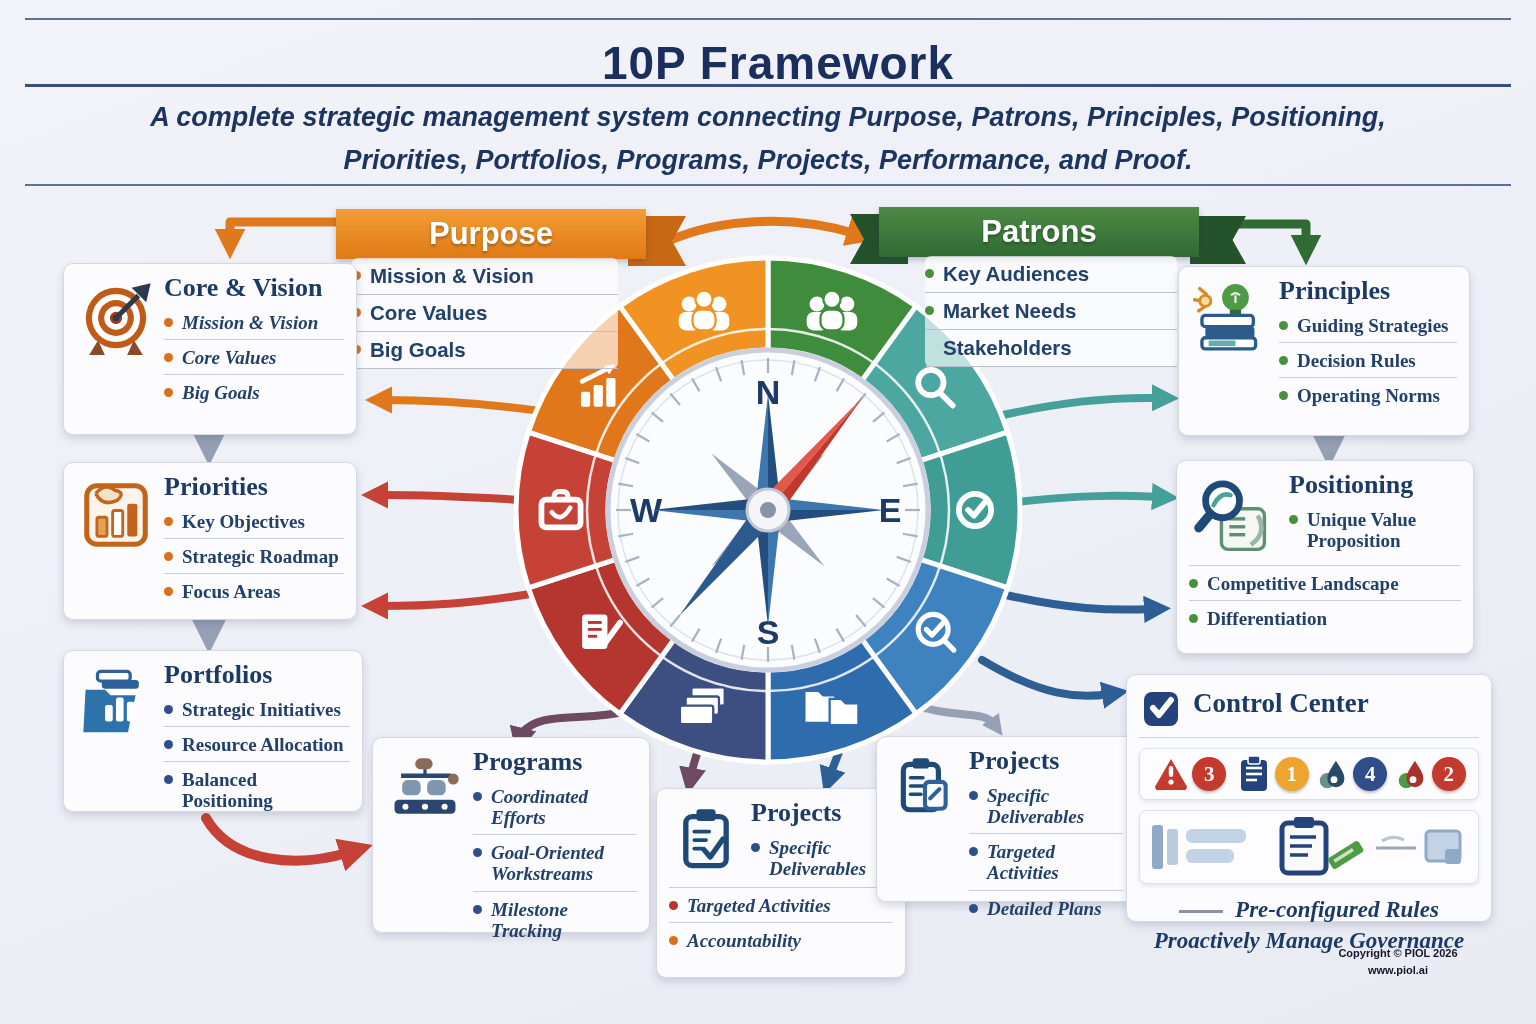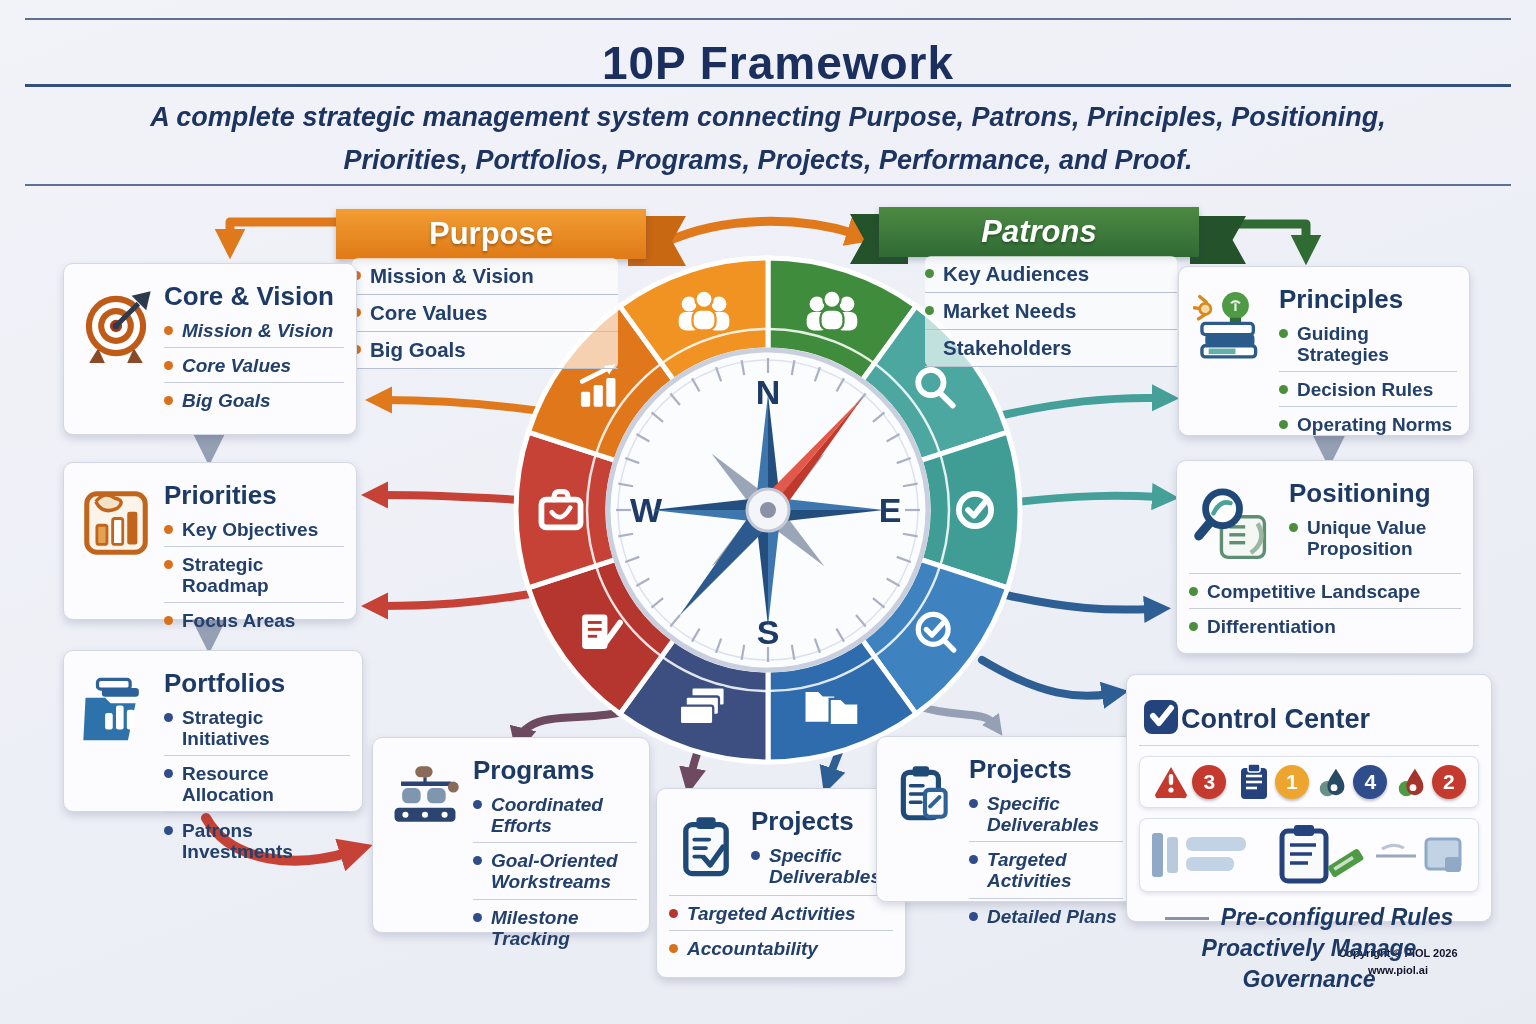--- a/index.html
+++ b/index.html
@@ -10,21 +10,21 @@
   .rule{position:absolute;left:25px;right:25px;background:#5f7094;}
   .rule-top{top:18px;height:2px;}
   .rule-title{top:84px;height:3px;background:#33507e;}
   .rule-sub{top:184px;height:2px;}
   .page-title{position:absolute;top:26px;left:0;width:100%;text-align:center;margin:10px;
       font-size:46px;font-weight:bold;color:#1a2f5e;letter-spacing:1px;}
   .subtitle{position:absolute;top:96px;left:0;width:100%;text-align:center;margin:0;
       font-size:27px;font-style:italic;font-weight:600;color:#1d3461;line-height:1.6;}
   
   .card{position:absolute;background:#fcfcfe;border:1px solid #d4d8e4;border-radius:10px;
-        box-shadow:0 4px 9px rgba(50,60,100,0.18);padding:18px 12px;box-sizing:border-box;z-index:6;}
+        box-shadow:0 4px 9px rgba(50,60,100,0.18);padding:10px 12px;box-sizing:border-box;z-index:6;font-family:Liberation Serif, serif;}
   .card-row{display:flex;gap:8px;align-items:flex-start;}
   .icon-col{flex:0 0 80px;display:flex;justify-content:center;padding-top:6px;}
   .card h2{font-size:26px;color:#1d3a66;margin:0 0 2px;font-weight:bold;line-height:1.1;}
   ul.items{list-style:none;margin:0;padding:0;flex:1;}
   .items li{display:flex;align-items:flex-start;gap:9px;padding:7px 0 6px;
       border-bottom:1px solid #c9cede;font-size:19px;font-weight:600;color:#23406b;line-height:1.12;}
   .items li:last-child{border-bottom:none;}
   .items.it li{font-style:italic;}
   .dot{width:9px;height:9px;border-radius:50%;margin-top:6px;flex:none;background:#2e4d8a;}
   .orange>li>.dot{background:#d9701c}
@@ -32,28 +32,28 @@
   .blue>li>.dot{background:#2e4d8a}
   li.d-navy>.dot{background:#2e4d8a}
   li.d-red>.dot{background:#b5352f}
   li.d-orange>.dot{background:#d9701c}
   li.no-dot>.dot{visibility:hidden}
   
   .banner-main{position:absolute;color:#fff;font-size:31px;font-weight:bold;text-align:center;
       padding:7px 0;z-index:5;text-shadow:0 2px 3px rgba(0,0,0,0.3);
       box-shadow:0 3px 6px rgba(50,60,100,0.3);}
   .banner-purpose{left:336px;top:209px;width:310px;background:linear-gradient(180deg,#f29d33,#e07a16);}
-  .banner-patrons{left:879px;top:207px;width:320px;background:linear-gradient(180deg,#4d8a44,#2f6b33);font-style:italic;}
+  .banner-patrons{left:879px;top:207px;width:320px;background:linear-gradient(180deg,#4d8a44,#2f6b33);}
   .tail{position:absolute;z-index:4;}
   .list-panel{position:absolute;background:rgba(255,255,255,0.66);border-radius:6px;
       padding:2px 12px;z-index:5;}
   .list-panel li{font-size:20.5px;font-style:normal;border-bottom:1px solid #b9c0d0;}
   .list-panel li:last-child{border-bottom:1px solid #b9c0d0;}
   
-  .cc-head{display:flex;align-items:flex-end;padding:4px 2px 8px;border-bottom:1px solid #cdd2de;}
+  .cc-head{display:flex;align-items:flex-start;gap:12px;padding:4px 2px 8px;border-bottom:1px solid #cdd2de;}
   .cc-sub{background:#fdfdff;border:1px solid #dde1ea;border-radius:8px;
       box-shadow:0 2px 4px rgba(50,60,100,0.12);margin-top:10px;padding:6px 8px;
       display:flex;align-items:center;justify-content:space-around;}
   .cc-badge-group{display:flex;align-items:center;gap:2px;}
   .cc-count{display:inline-flex;align-items:center;justify-content:center;width:34px;height:34px;
       border-radius:50%;color:#fff;font-size:21px;font-weight:bold;box-shadow:0 2px 3px rgba(0,0,0,0.25);}
   .cc-caption{margin-top:10px;text-align:center;font-size:23px;font-style:italic;font-weight:600;
       color:#1d3a66;line-height:1.35;}
   .dash{display:inline-block;width:44px;border-top:3px solid #8a93a5;vertical-align:middle;margin-right:12px;}
   .footer{position:absolute;left:1278px;top:945px;width:240px;text-align:center;
@@ -239,21 +239,21 @@
           <li>
               <i class="dot"></i>
               <span>Strategic Initiatives</span>
             </li>
           <li>
               <i class="dot"></i>
               <span>Resource Allocation</span>
             </li>
           <li>
               <i class="dot"></i>
-              <span>Patrons Investments</span>
+              <span>Balanced Positioning</span>
             </li>
         </ul>
       </div>
     </div>
   </section>
 
   <section class="card" style="left:1176px;top:460px;width:298px;height:194px;">
     <div class="card-row">
       <div class="icon-col" style="flex-basis:92px;">
         <svg width="86" height="86" viewBox="-38 -34 76 72">

